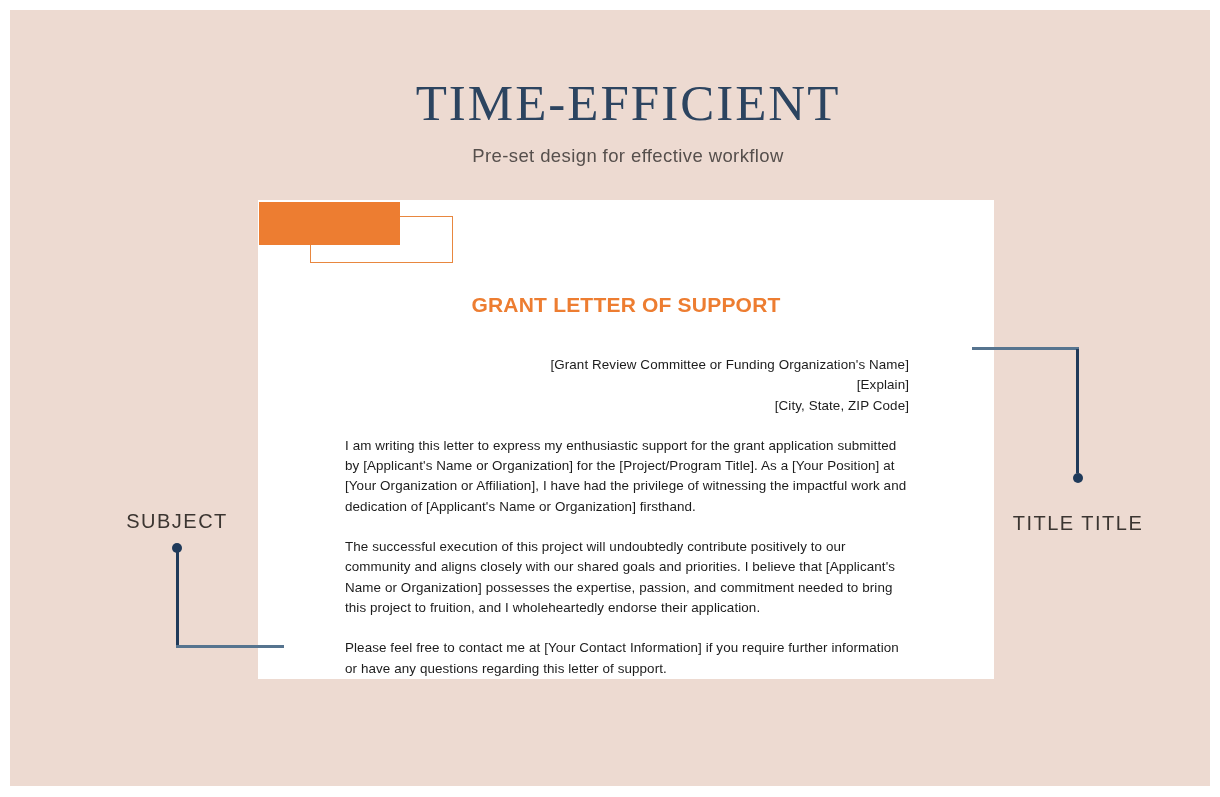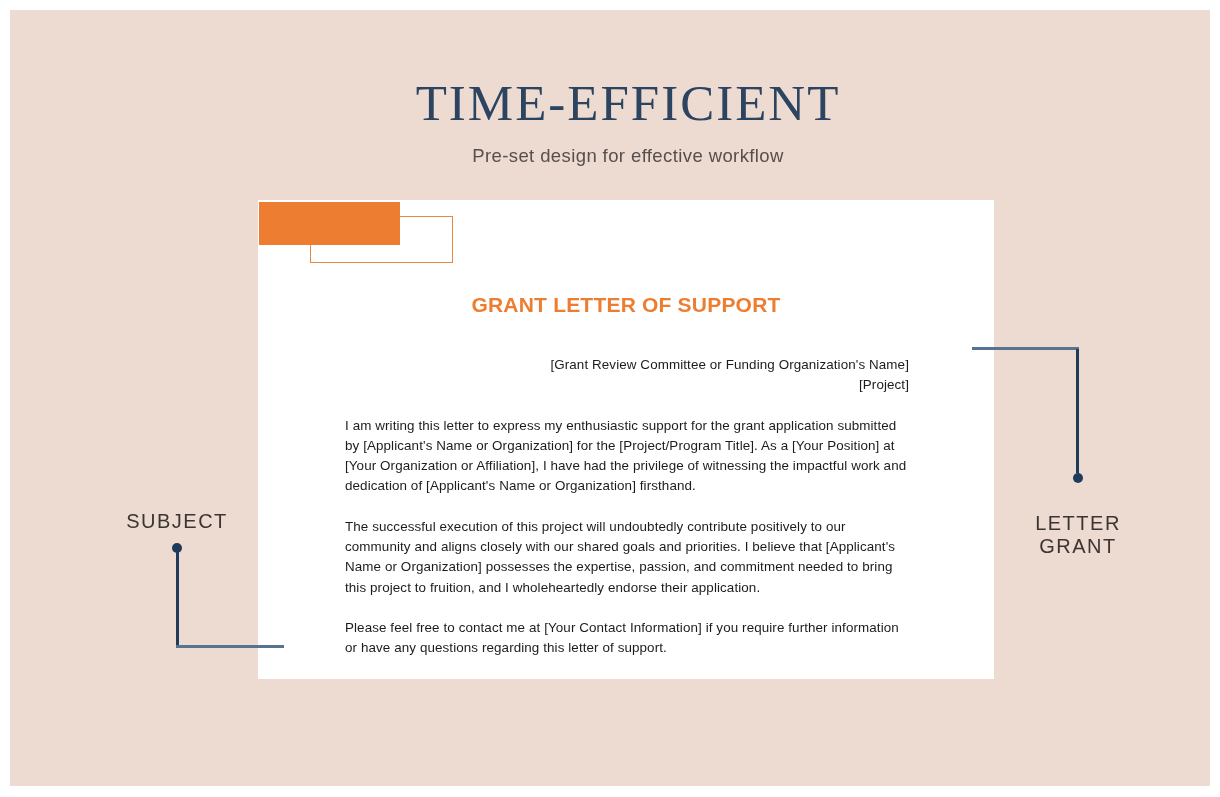--- a/index.html
+++ b/index.html
@@ -120,29 +120,30 @@
 </div>
 
 <div class="accent-outline"></div>
 <div class="accent-fill"></div>
 
 <div class="doc-page">
   <div class="doc-heading">GRANT LETTER OF SUPPORT</div>
   <div class="doc-body">
     <div class="recipient-block">
       <p>[Grant Review Committee or Funding Organization's Name]</p>
-      <p>[Project]</p>
+      <p>[Explain]</p>
+      <p>[City, State, ZIP Code]</p>
     </div>
     <p>I am writing this letter to express my enthusiastic support for the grant application submitted by [Applicant's Name or Organization] for the [Project/Program Title]. As a [Your Position] at [Your Organization or Affiliation], I have had the privilege of witnessing the impactful work and dedication of [Applicant's Name or Organization] firsthand.</p>
     <p>The successful execution of this project will undoubtedly contribute positively to our community and aligns closely with our shared goals and priorities. I believe that [Applicant's Name or Organization] possesses the expertise, passion, and commitment needed to bring this project to fruition, and I wholeheartedly endorse their application.</p>
     <p>Please feel free to contact me at [Your Contact Information] if you require further information or have any questions regarding this letter of support.</p>
   </div>
 </div>
 
 <div class="anno-label subject-label">SUBJECT</div>
 <div class="conn conn-dot subj-dot"></div>
 <div class="conn conn-v subj-v"></div>
 <div class="conn conn-h subj-h"></div>
 
-<div class="anno-label letter-title-label">LETTER GRANT</div>
+<div class="anno-label letter-title-label">TITLE TITLE</div>
 <div class="conn conn-h lt-h"></div>
 <div class="conn conn-v lt-v"></div>
 <div class="conn conn-dot lt-dot"></div>
 
 </body></html>

